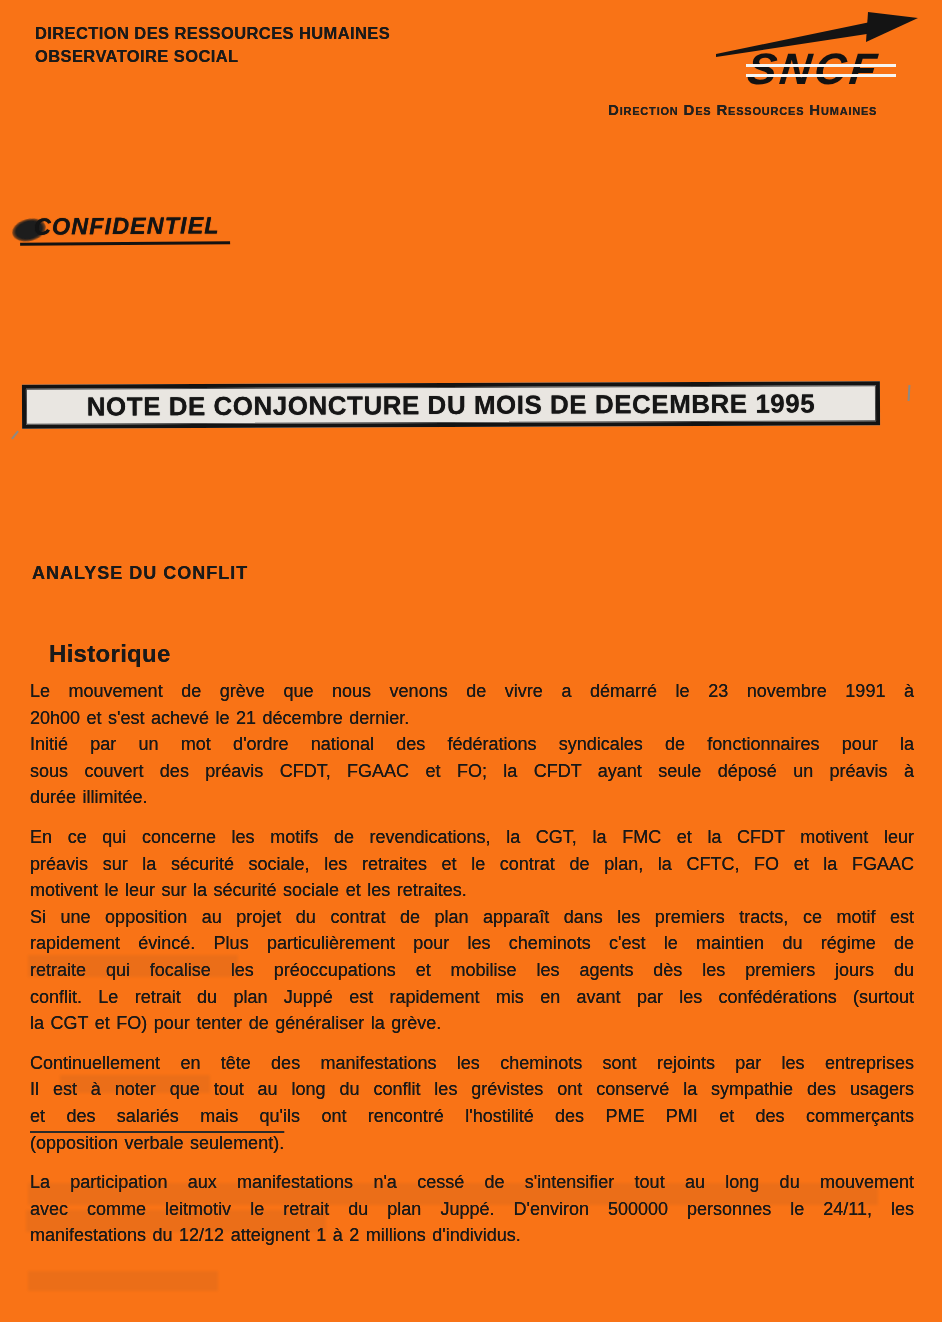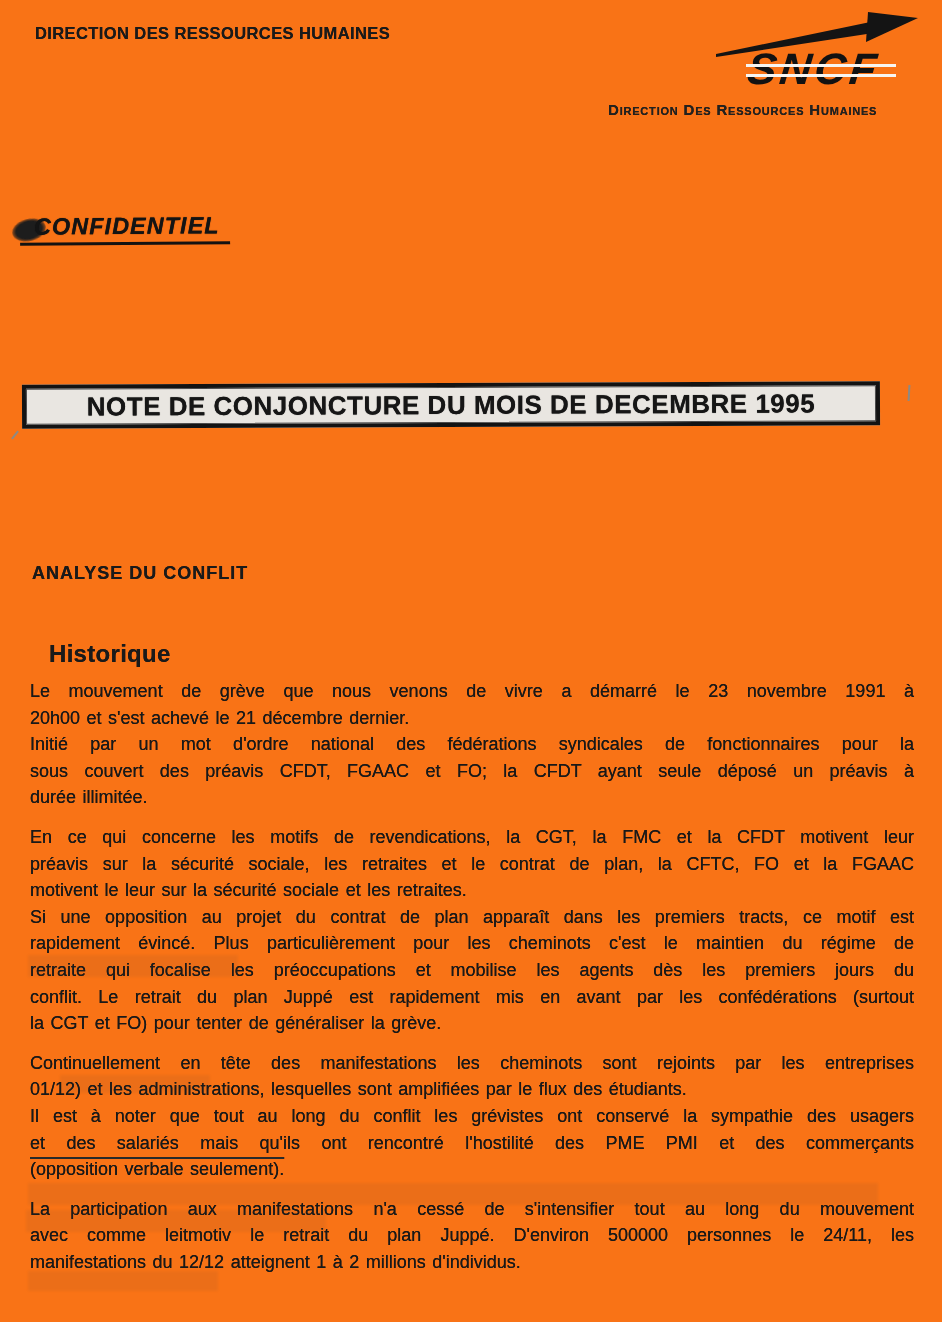--- a/index.html
+++ b/index.html
@@ -53,20 +53,21 @@
   .smear { background:rgba(60,58,54,.07); filter:blur(1px); }
   .tick { background:#8d8a85; }
 </style>
 </head>
 <body>
 
 <div class="doc">
 
   <div class="dept">
     <div>DIRECTION DES RESSOURCES HUMAINES</div>
+    <div>OBSERVATOIRE SOCIAL</div>
   </div>
 
   <svg class="logo" viewBox="0 0 228 86">
     <polygon points="4,46 168,12 168,24 4,49" fill="#141414"></polygon>
     <polygon points="156,4 206,10 154,34" fill="#141414"></polygon>
     <text x="42" y="76" font-size="44" font-family="Liberation Sans, sans-serif" font-weight="bold" font-style="italic" letter-spacing="3" fill="#121212" transform="skewX(-6)">SNCF</text>
     <rect x="34" y="56" width="150" height="3" fill="#f7f5f1"></rect>
     <rect x="34" y="66" width="150" height="3" fill="#f7f5f1"></rect>
   </svg>
 
@@ -99,21 +100,20 @@
       <p class="jl">préavis sur la sécurité sociale, les retraites et le contrat de plan, la CFTC, FO et la FGAAC</p>
       <p class="ll">motivent le leur sur la sécurité sociale et les retraites.</p>
       <p class="jl">Si une opposition au projet du contrat de plan apparaît dans les premiers tracts, ce motif est</p>
       <p class="jl">rapidement évincé. Plus particulièrement pour les cheminots c'est le maintien du régime de</p>
       <p class="jl">retraite qui focalise les préoccupations et mobilise les agents dès les premiers jours du</p>
       <p class="jl">conflit. Le retrait du plan Juppé est rapidement mis en avant par les confédérations (surtout</p>
       <p class="ll">la CGT et FO) pour tenter de généraliser la grève.</p>
     </div>
     <div class="block">
       <p class="jl">Continuellement en tête des manifestations les cheminots sont rejoints par les entreprises</p>
-      <p class="ll">01/12) et les administrations, lesquelles sont amplifiées par le flux des étudiants.</p>
       <p class="jl">Il est à noter que tout au long du conflit les grévistes ont conservé la sympathie des usagers</p>
       <p class="jl">et des salariés mais qu'ils ont rencontré l'hostilité des PME PMI et des commerçants</p>
       <p class="ll ol">(opposition verbale seulement).</p>
     </div>
     <div class="block">
       <p class="jl">La participation aux manifestations n'a cessé de s'intensifier tout au long du mouvement</p>
       <p class="jl">avec comme leitmotiv le retrait du plan Juppé. D'environ 500000 personnes le 24/11, les</p>
       <p class="ll">manifestations du 12/12 atteignent 1 à 2 millions d'individus.</p>
     </div>
   </div>

